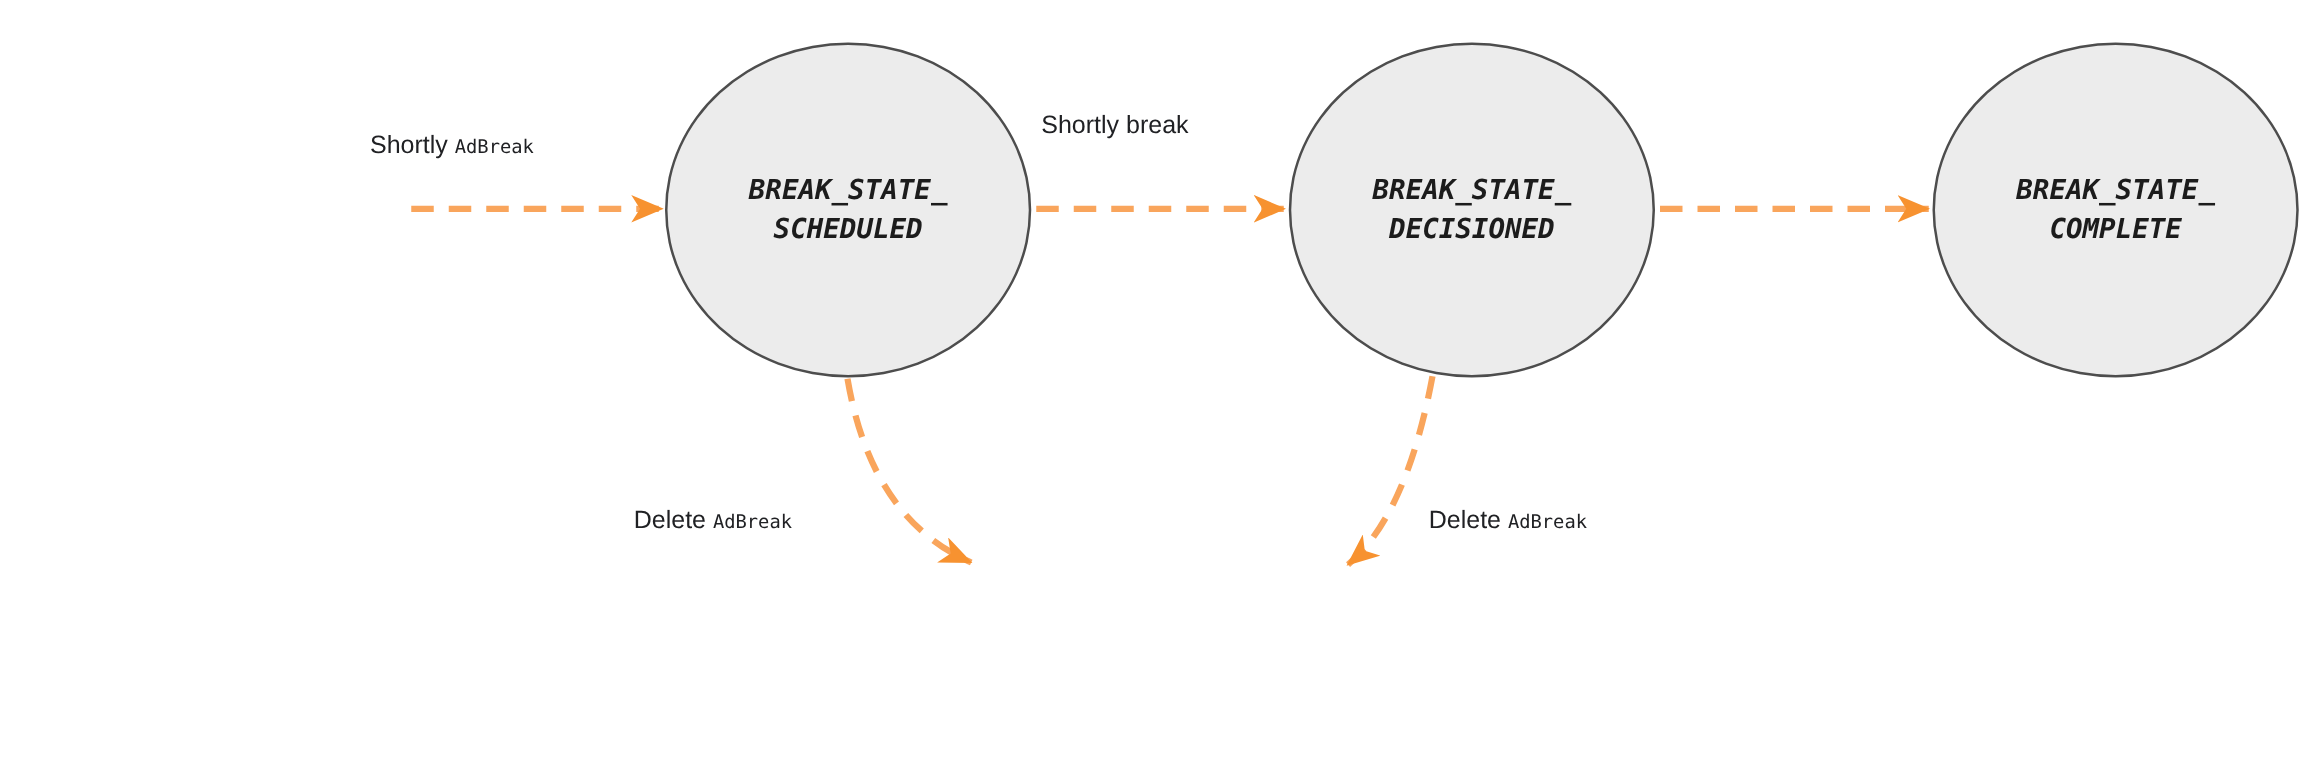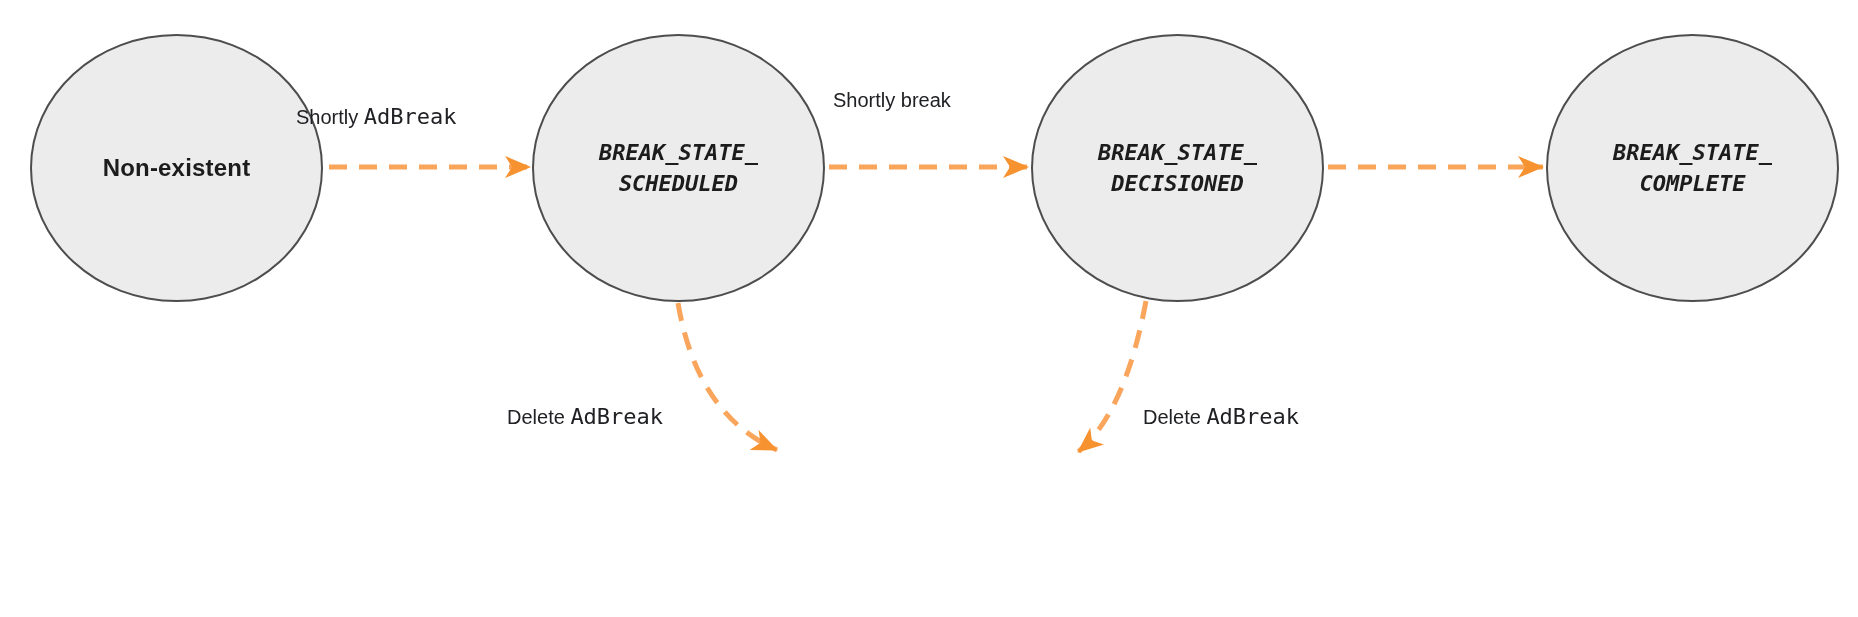--- a/index.html
+++ b/index.html
@@ -41,21 +41,21 @@
     font-style:italic;
   }
   .edge-label{
     position:absolute;
     font-size:20px;line-height:25px;
     color:#202124;
     white-space:nowrap;
   }
   .edge-label .code{
     font-family:"DejaVu Sans Mono",monospace;
-    font-size:22px;
+    font-size:15px;
   }
   .edge-label.multiline{
     white-space:pre-line;
     line-height:24px;
   }
 </style>
 </head>
 <body>
 
 <div class="canvas">
@@ -66,23 +66,20 @@
         <path d="M0,0 L26,11 L0,22 L7,11 Z" fill="#f79230"></path>
       </marker>
     </defs>
     <path class="edge-path" d="M329,167 L530,167" marker-end="url(#arrowhead)"></path>
     <path class="edge-path" d="M829,167 L1028,167" marker-end="url(#arrowhead)"></path>
     <path class="edge-path" d="M1328,167 L1543,167" marker-end="url(#arrowhead)"></path>
     <path class="edge-path" d="M678,303 Q697,415 777,450" marker-end="url(#arrowhead)"></path>
     <path class="edge-path" d="M1146,301 Q1125,413 1078,452" marker-end="url(#arrowhead)"></path>
   </svg>
 
-  <div class="node" style="left:30px;top:34px;width:293px;height:268px;">
-    <span class="node-label-sans">Non-existent</span>
-  </div>
 
   <div class="node" style="left:532px;top:34px;width:293px;height:268px;">
     <span class="node-label-mono">BREAK_STATE_
 SCHEDULED</span>
   </div>
 
   <div class="node" style="left:1031px;top:34px;width:293px;height:268px;">
     <span class="node-label-mono">BREAK_STATE_
 DECISIONED</span>
   </div>

